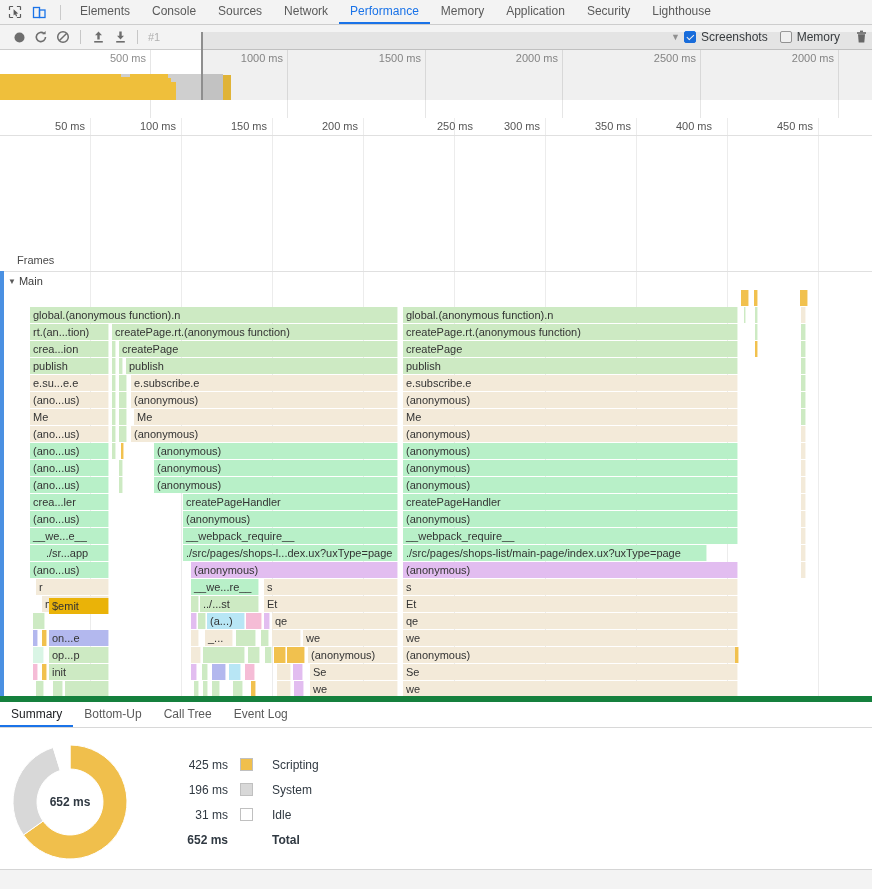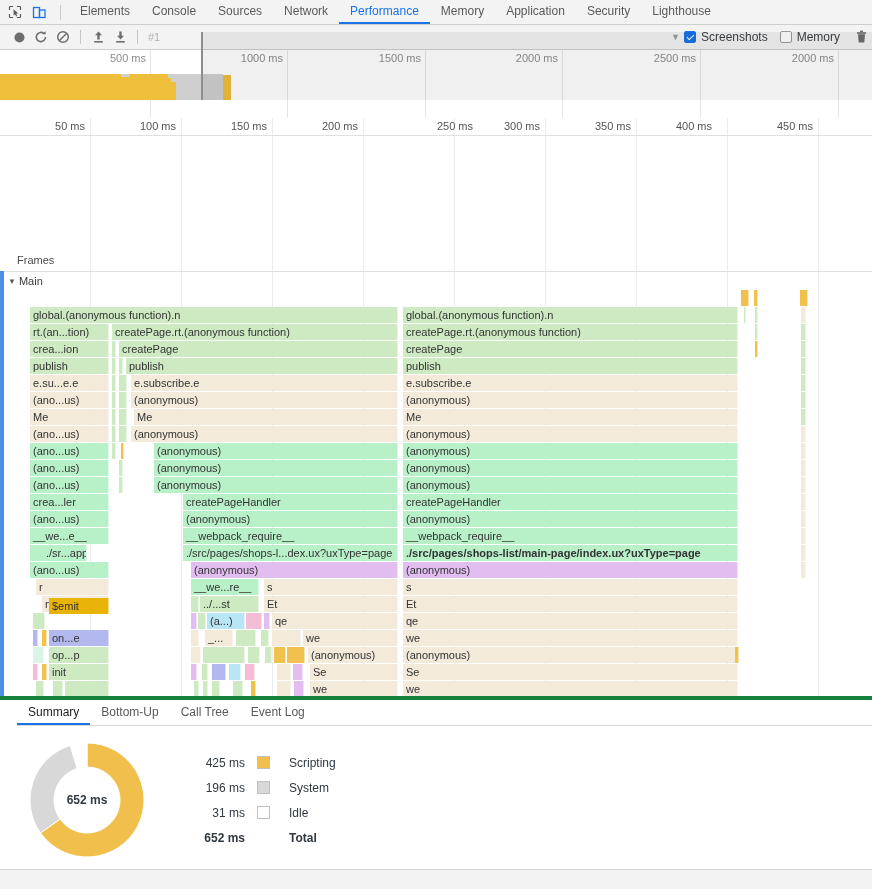--- a/index.html
+++ b/index.html
@@ -70,21 +70,21 @@
   .divline { position: absolute; left: 0; width: 872px; height: 1px; background: #e0e0e0; }
   .scrollbar-l { position: absolute; left: 0; top: 153px; width: 4px; height: 543px; background: #4a90e2; }
 
   .flame { position: absolute; left: 0; top: 172px; width: 872px; height: 524px; }
   .bar { position: absolute; height: 16px; overflow: hidden; white-space: nowrap;
          font-size: 11px; line-height: 16px; color: #333; padding-left: 3px;
          border-right: 1px solid rgba(255,255,255,0.55); }
   .bar.nolabel { padding-left: 0; }
 
   
-  .drawer { position: absolute; top: 696px; left: 0; width: 872px; height: 193px; background: #fff; border-top: 4px solid #15803d; padding-left: 17px; }
+  .drawer { position: absolute; top: 696px; left: 0; width: 872px; height: 193px; background: #fff; border-top: 6px solid #15803d; }
   .dtabs { display: flex; align-items: stretch; height: 26px; border-bottom: 1px solid #d8d8d8; }
   .dtab { display: flex; align-items: center; padding: 0 11px; font-size: 12px; color: #5a5a5a; cursor: pointer; border-bottom: 2px solid transparent; }
   .dtab.active { color: #202124; border-bottom-color: #1a73e8; }
   .range { padding: 10px 0 0 10px; font-size: 12px; color: #303942; }
   .sumbody { display: flex; align-items: flex-start; padding: 14px 0 0 10px; }
   .donutwrap { width: 120px; height: 120px; position: relative; }
   .legend { margin-left: 48px; margin-top: 10px; }
   .lrow { display: flex; align-items: center; height: 25px; font-size: 12px; color: #303942; }
   .lval { width: 62px; text-align: right; padding-right: 12px; }
   .lsw { width: 13px; height: 13px; border: 1px solid #c0c0c0; }
@@ -327,23 +327,23 @@
         <div class="bar" style="left: 403px; top: 204px; width: 335px; background: rgb(184, 240, 200);">createPageHandler</div>
         <div class="bar nolabel" style="left: 801px; top: 204px; width: 5px; background: rgb(243, 234, 217);"></div>
         <div class="bar" style="left: 30px; top: 221px; width: 79px; background: rgb(184, 240, 200);">(ano...us)</div>
         <div class="bar" style="left: 183px; top: 221px; width: 215px; background: rgb(184, 240, 200);">(anonymous)</div>
         <div class="bar" style="left: 403px; top: 221px; width: 335px; background: rgb(184, 240, 200);">(anonymous)</div>
         <div class="bar nolabel" style="left: 801px; top: 221px; width: 5px; background: rgb(243, 234, 217);"></div>
         <div class="bar" style="left: 30px; top: 238px; width: 79px; background: rgb(184, 240, 200);">__we...e__</div>
         <div class="bar" style="left: 183px; top: 238px; width: 215px; background: rgb(184, 240, 200);">__webpack_require__</div>
         <div class="bar" style="left: 403px; top: 238px; width: 335px; background: rgb(184, 240, 200);">__webpack_require__</div>
         <div class="bar nolabel" style="left: 801px; top: 238px; width: 5px; background: rgb(243, 234, 217);"></div>
-        <div class="bar" style="left: 30px; top: 255px; width: 57px; background: rgb(184, 240, 200); padding-left: 16px;">./sr...app</div>
+        <div class="bar" style="left: 30px; top: 255px; width: 79px; background: rgb(184, 240, 200); padding-left: 16px;">./sr...app</div>
         <div class="bar" style="left: 183px; top: 255px; width: 215px; background: rgb(184, 240, 200);">./src/pages/shops-l...dex.ux?uxType=page</div>
-        <div class="bar" style="left: 403px; top: 255px; width: 335px; background: rgb(184, 240, 200); font-weight: bold;">./src/pages/shops-list/main-page/index.ux?uxType=page</div>
+        <div class="bar" style="left: 403px; top: 255px; width: 304px; background: rgb(184, 240, 200);">./src/pages/shops-list/main-page/index.ux?uxType=page</div>
         <div class="bar nolabel" style="left: 801px; top: 255px; width: 5px; background: rgb(243, 234, 217);"></div>
         <div class="bar" style="left: 30px; top: 272px; width: 79px; background: rgb(184, 240, 200);">(ano...us)</div>
         <div class="bar" style="left: 191px; top: 272px; width: 207px; background: rgb(226, 189, 240);">(anonymous)</div>
         <div class="bar" style="left: 403px; top: 272px; width: 335px; background: rgb(226, 189, 240);">(anonymous)</div>
         <div class="bar nolabel" style="left: 801px; top: 272px; width: 5px; background: rgb(243, 234, 217);"></div>
         <div class="bar" style="left: 36px; top: 289px; width: 73px; background: rgb(243, 234, 217);">r</div>
         <div class="bar" style="left: 191px; top: 289px; width: 68px; background: rgb(184, 240, 200);">__we...re__</div>
         <div class="bar" style="left: 264px; top: 289px; width: 134px; background: rgb(243, 234, 217);">s</div>
         <div class="bar" style="left: 403px; top: 289px; width: 335px; background: rgb(243, 234, 217);">s</div>
         <div class="bar" style="left: 42px; top: 306px; width: 67px; background: rgb(243, 234, 217);">mt</div>

